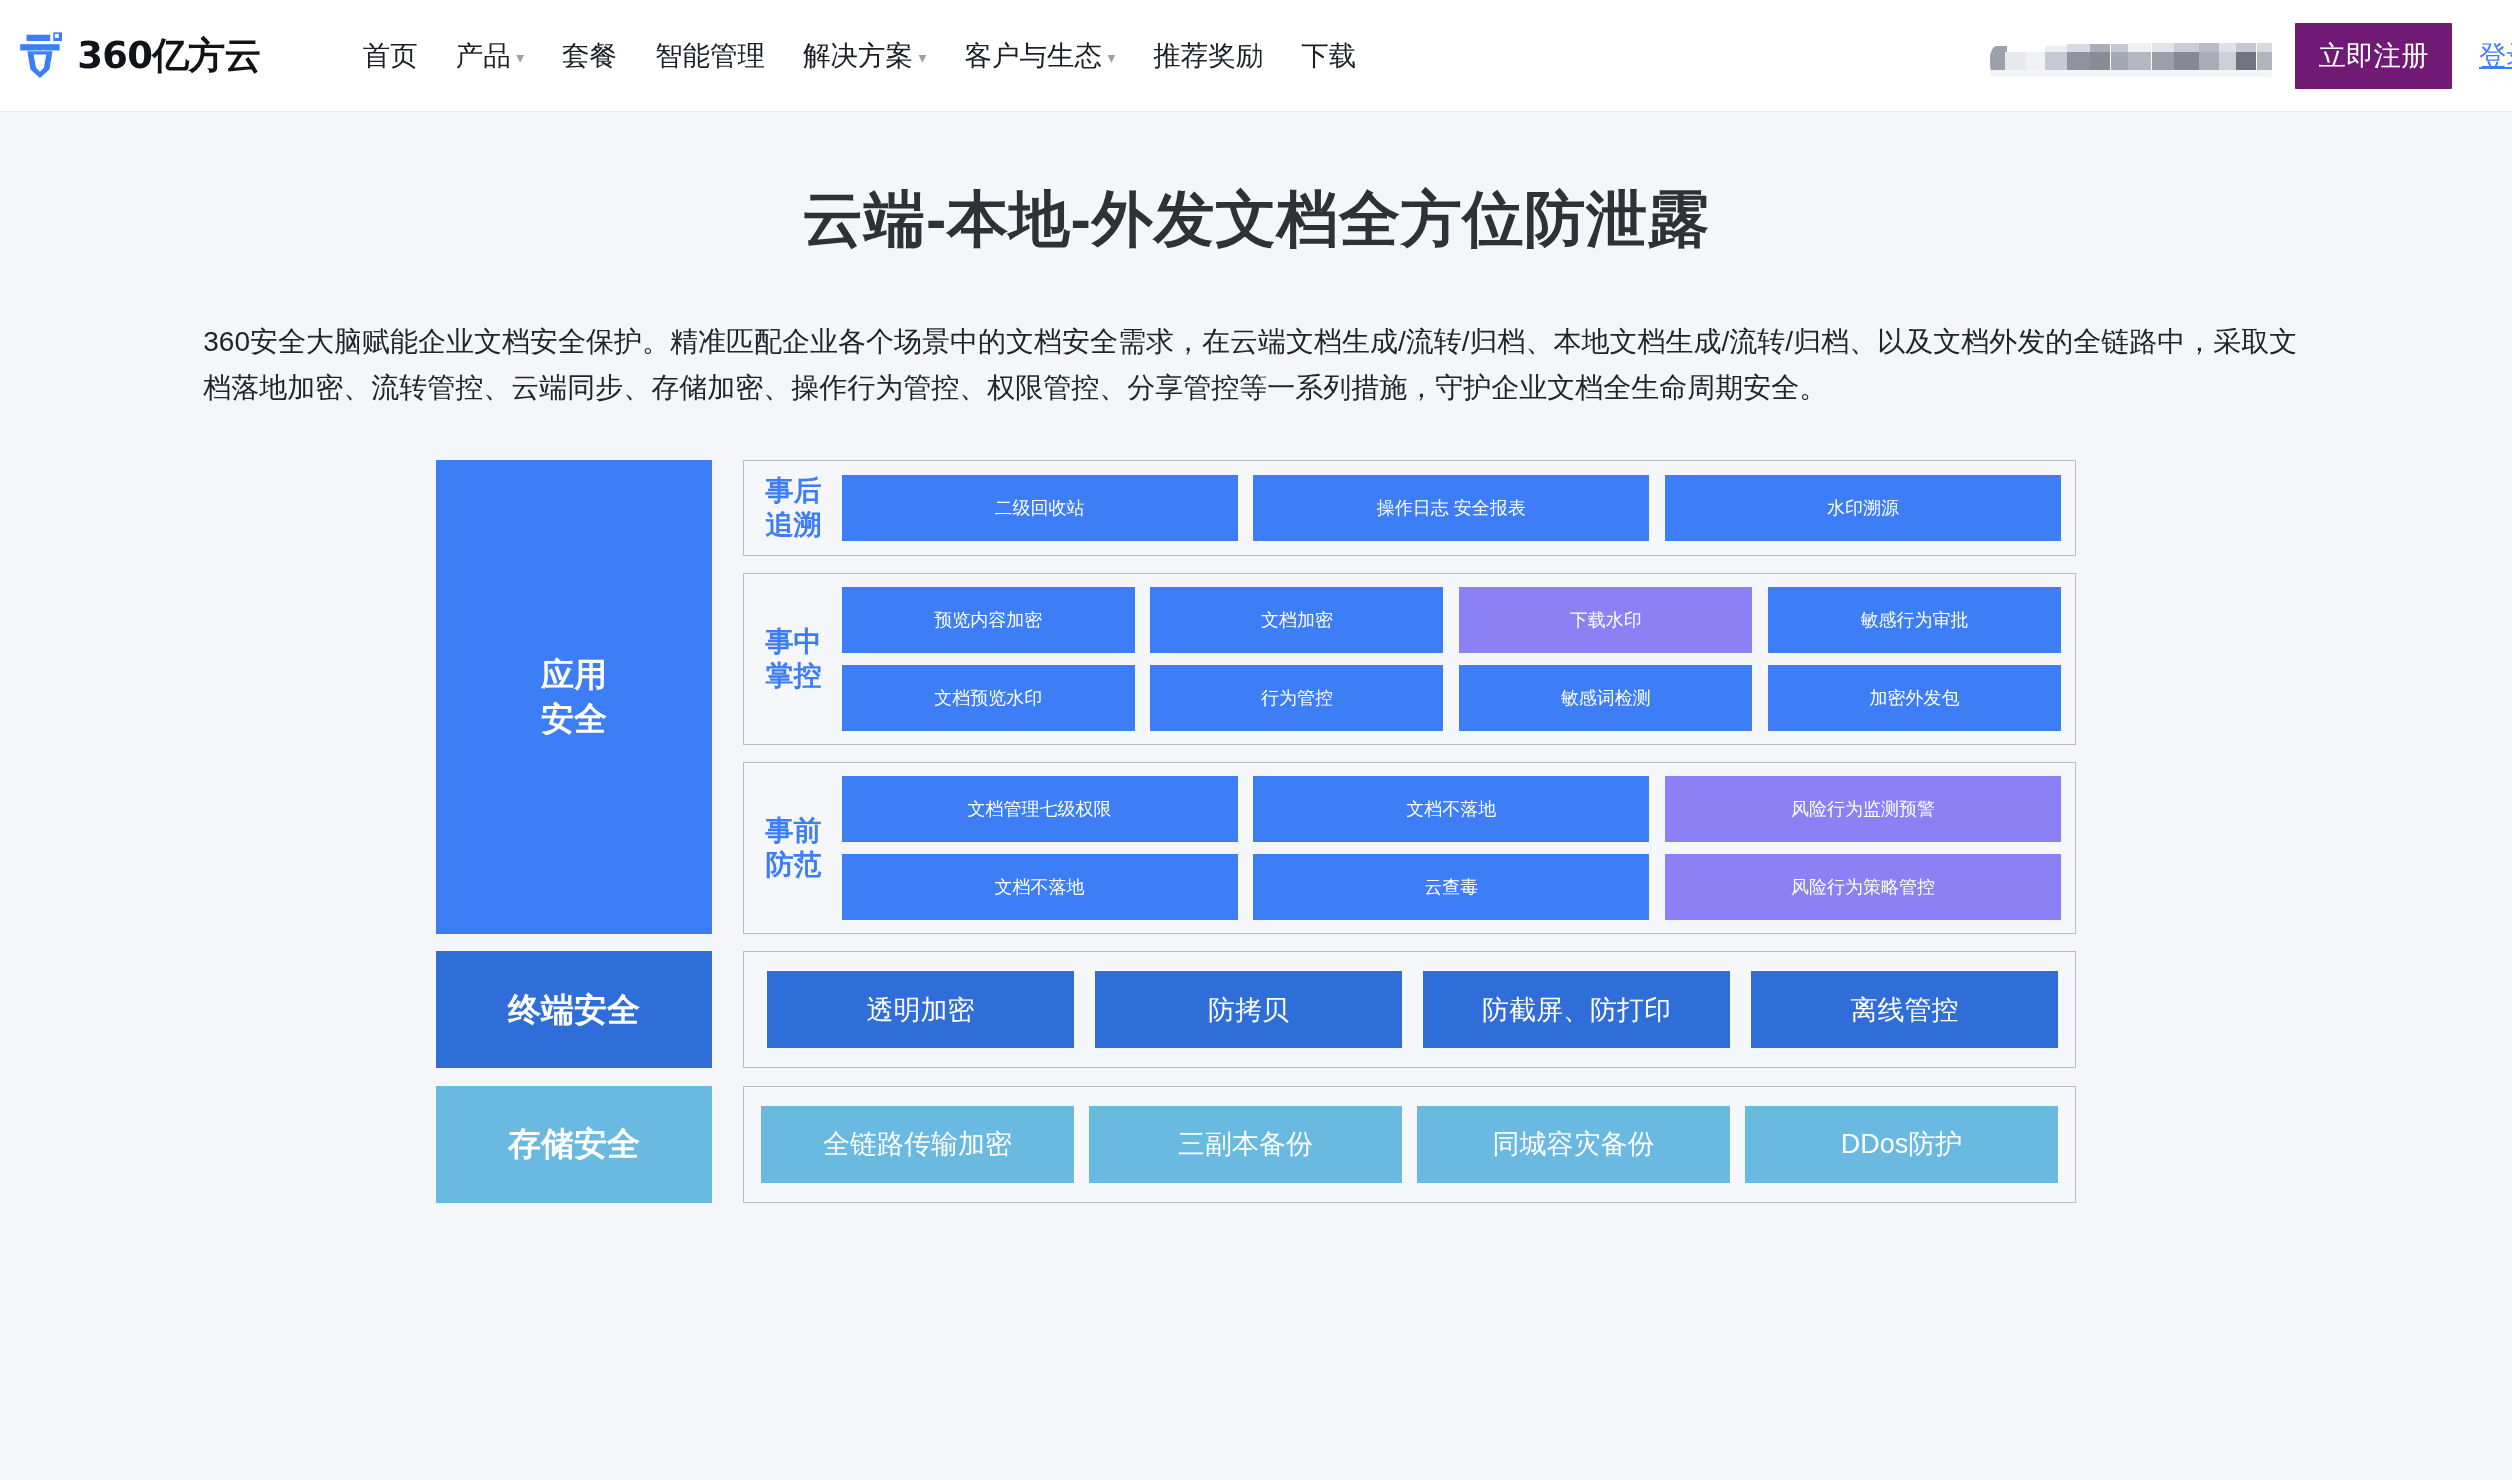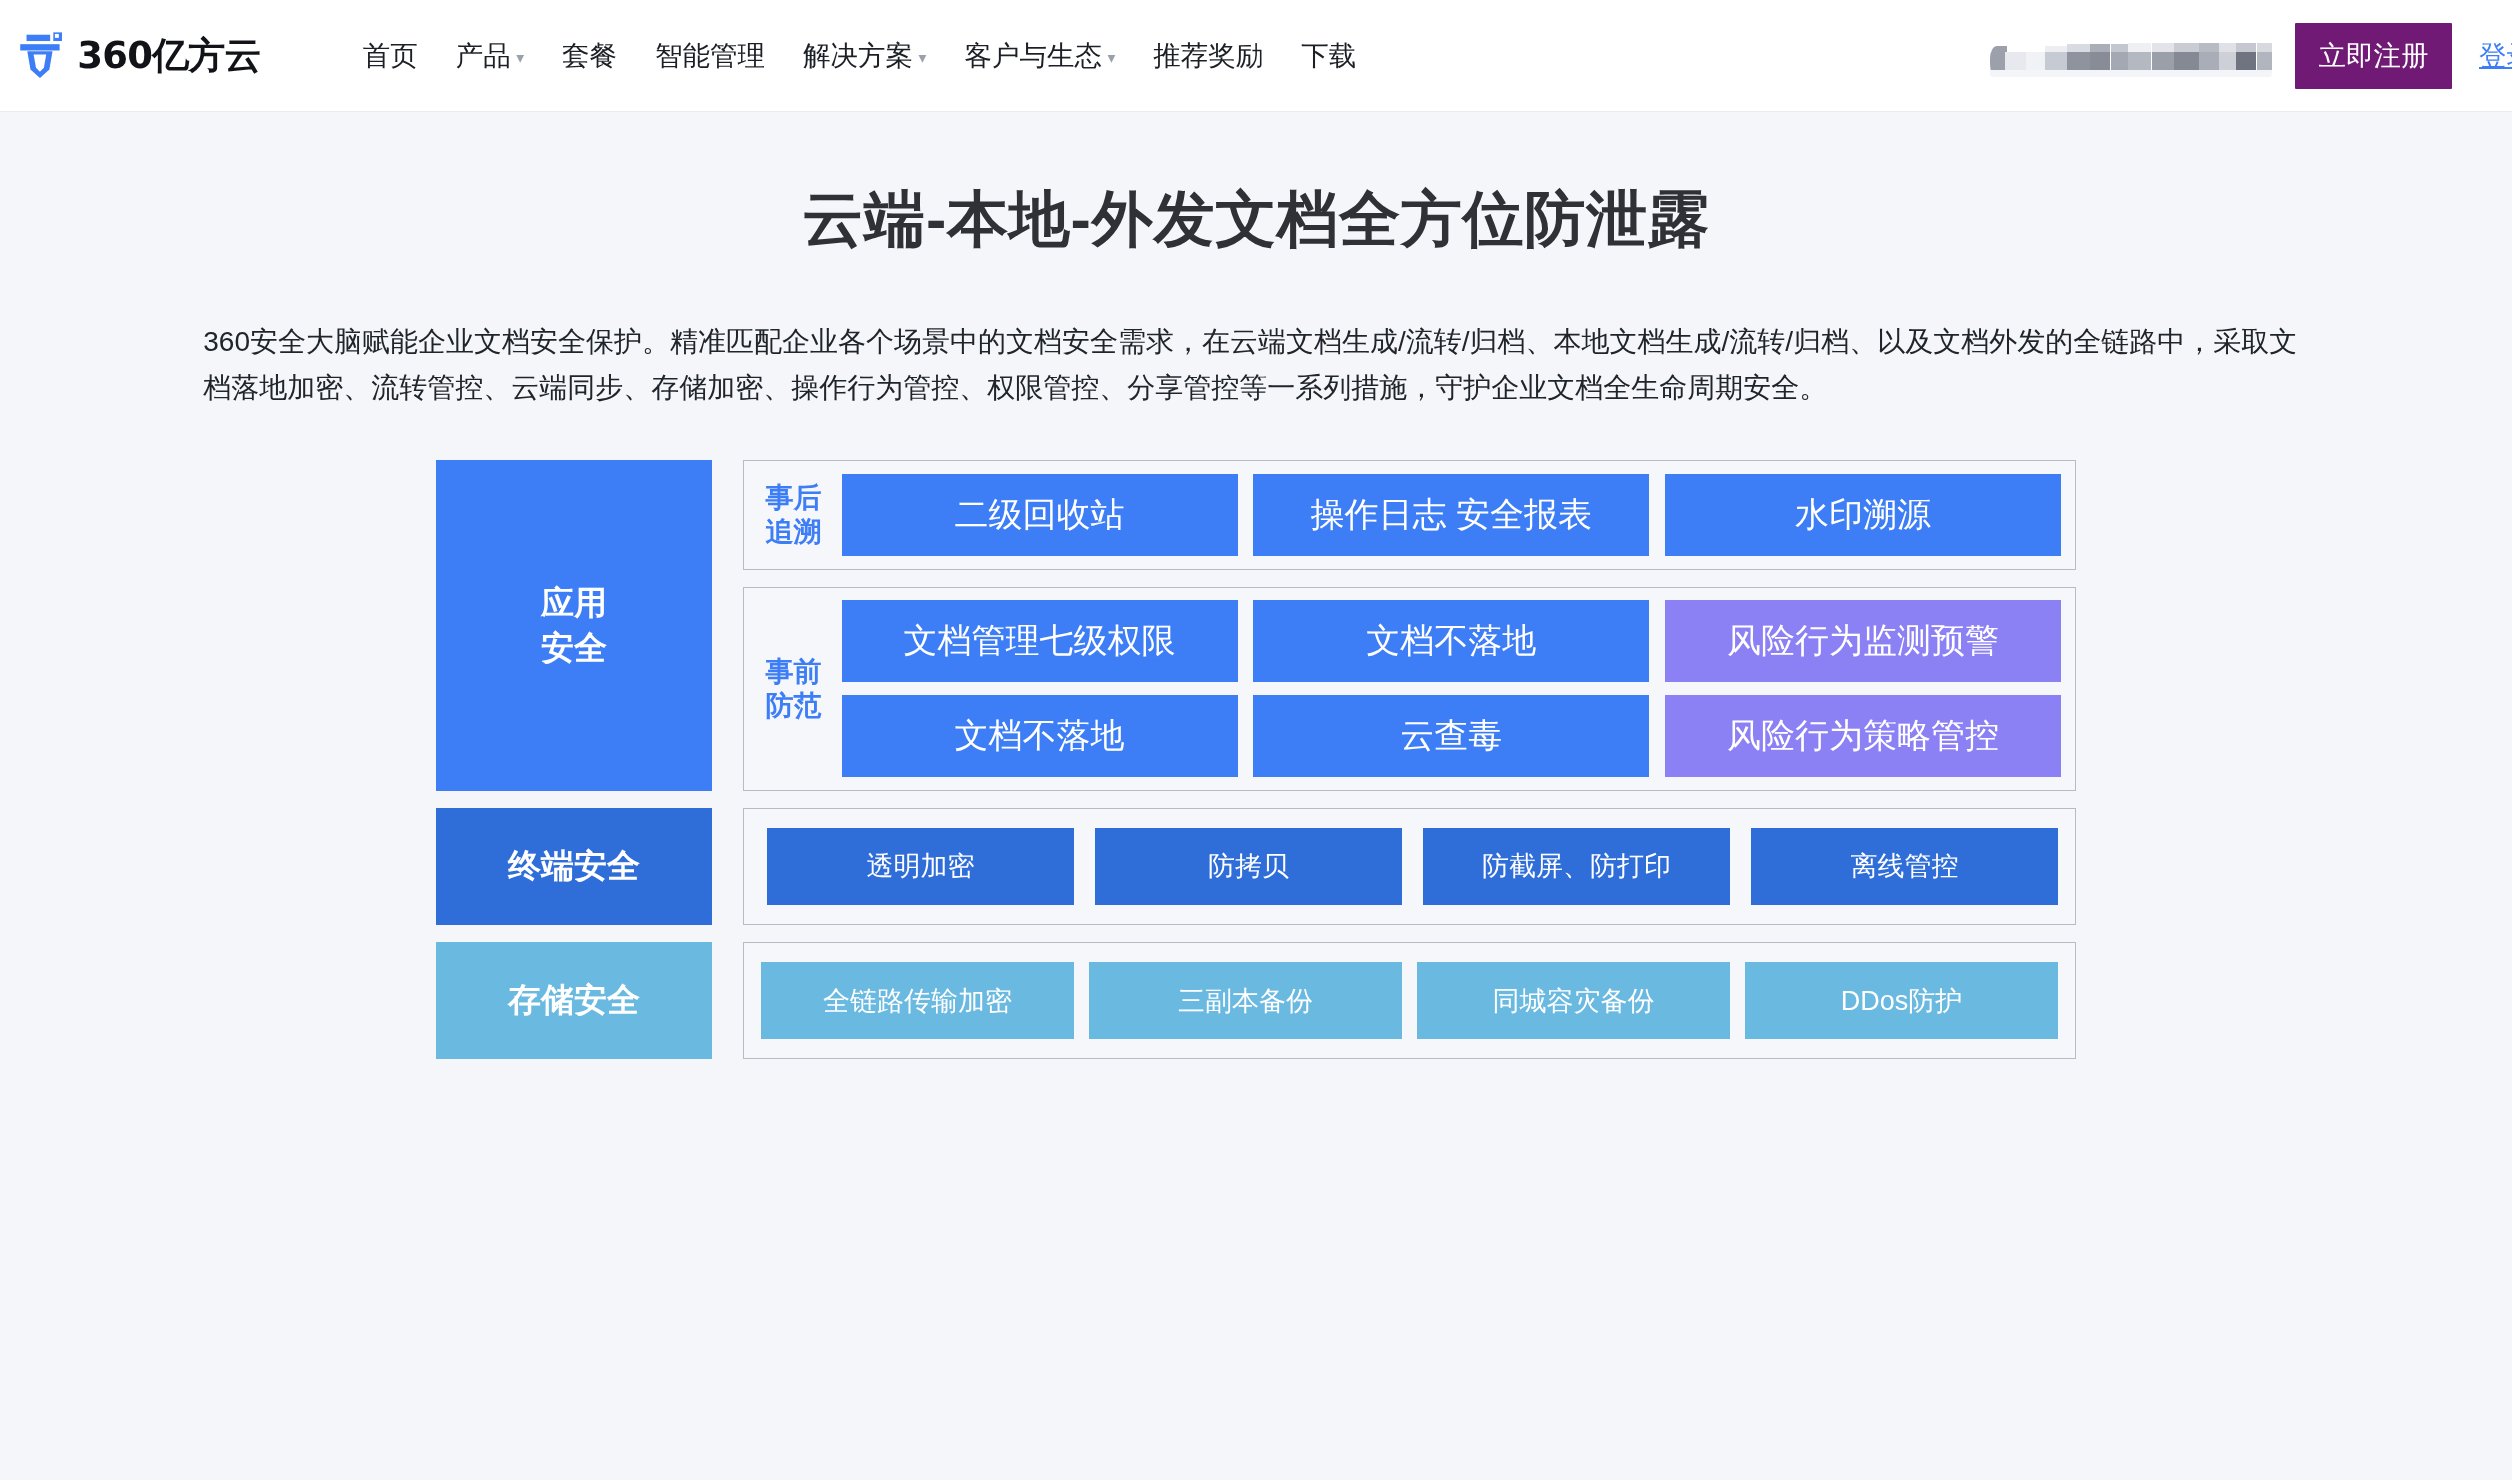--- a/index.html
+++ b/index.html
@@ -178,26 +178,26 @@
     margin-right: 12.6px;
   }
   .group-label span { display: block; }
   .group-rows { flex: 1 1 auto; display: flex; flex-direction: column; gap: 12.6px; }
   .group-row { display: flex; gap: 15.7px; }
 
   .cell {
     flex: 1 1 0;
     background: #3d7ef7;
     color: #ffffff;
-    font-size: 34px;
+    font-size: 18px;
     display: flex;
     align-items: center;
     justify-content: center;
     text-align: center;
-    height: 82px;
+    height: 66px;
     cursor: pointer;
     padding: 0 6.3px;
     white-space: nowrap;
   }
   .cell.purple { background: #8c80f5; }
   .cell.dark   { background: #2f6ed8; margin-left: 6px; }
   .cell.light  { background: #6ab9e0; }
 
   
   .layer-app   .layer-label { background: #3d7ef7; }
@@ -317,20 +317,40 @@
           </div>
           <div class="group-rows">
             <div class="group-row">
               <div class="cell">二级回收站</div>
               <div class="cell">操作日志  安全报表</div>
               <div class="cell">水印溯源</div>
             </div>
           </div>
         </div>
 
+        <div class="group">
+          <div class="group-label">
+            <span>事中</span>
+            <span>掌控</span>
+          </div>
+          <div class="group-rows">
+            <div class="group-row">
+              <div class="cell">预览内容加密</div>
+              <div class="cell">文档加密</div>
+              <div class="cell purple">下载水印</div>
+              <div class="cell">敏感行为审批</div>
+            </div>
+            <div class="group-row">
+              <div class="cell">文档预览水印</div>
+              <div class="cell">行为管控</div>
+              <div class="cell">敏感词检测</div>
+              <div class="cell">加密外发包</div>
+            </div>
+          </div>
+        </div>
 
         <div class="group">
           <div class="group-label">
             <span>事前</span>
             <span>防范</span>
           </div>
           <div class="group-rows">
             <div class="group-row">
               <div class="cell">文档管理七级权限</div>
               <div class="cell">文档不落地</div>

